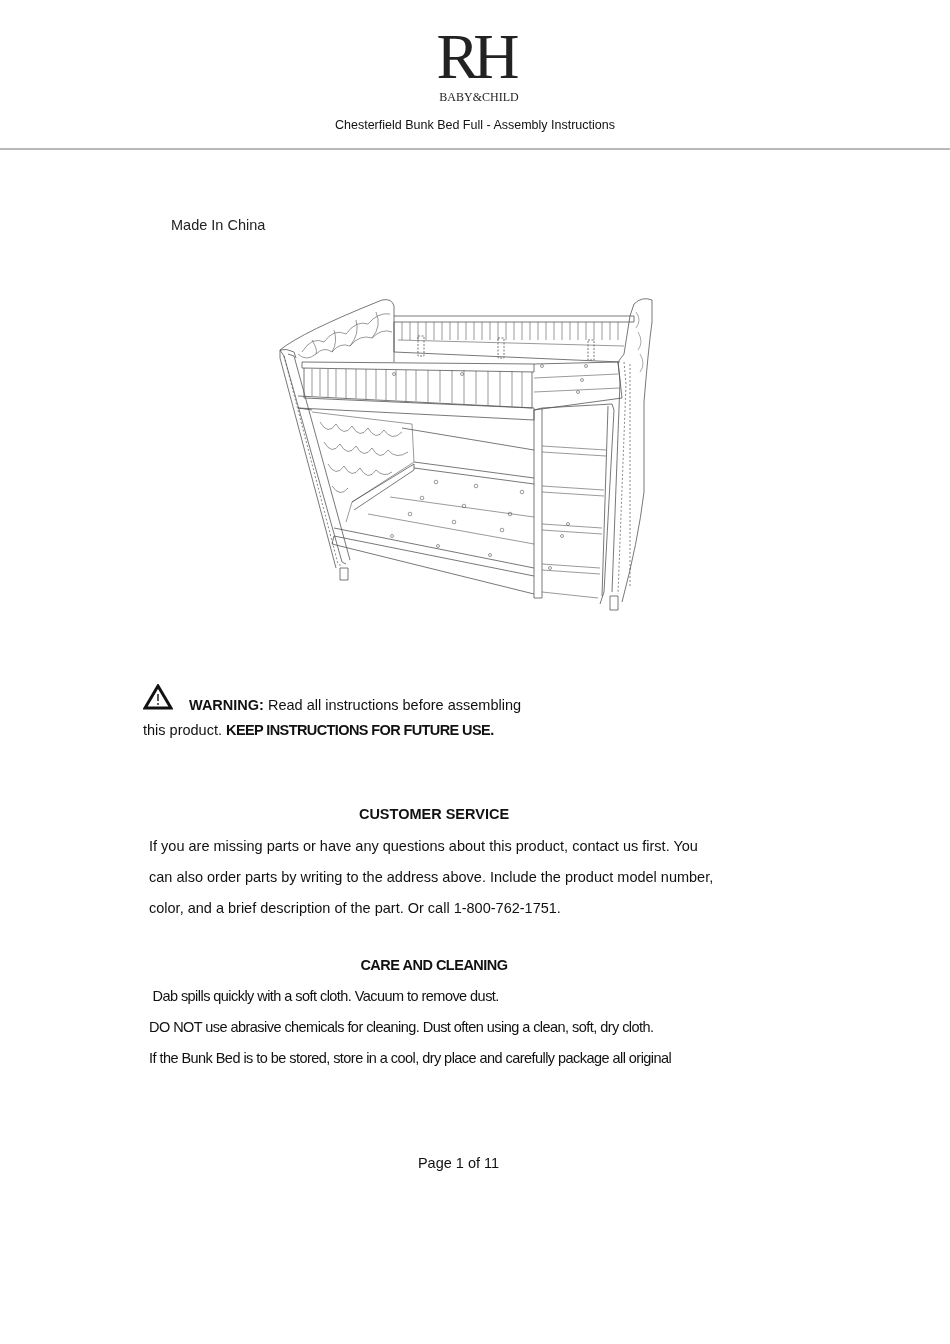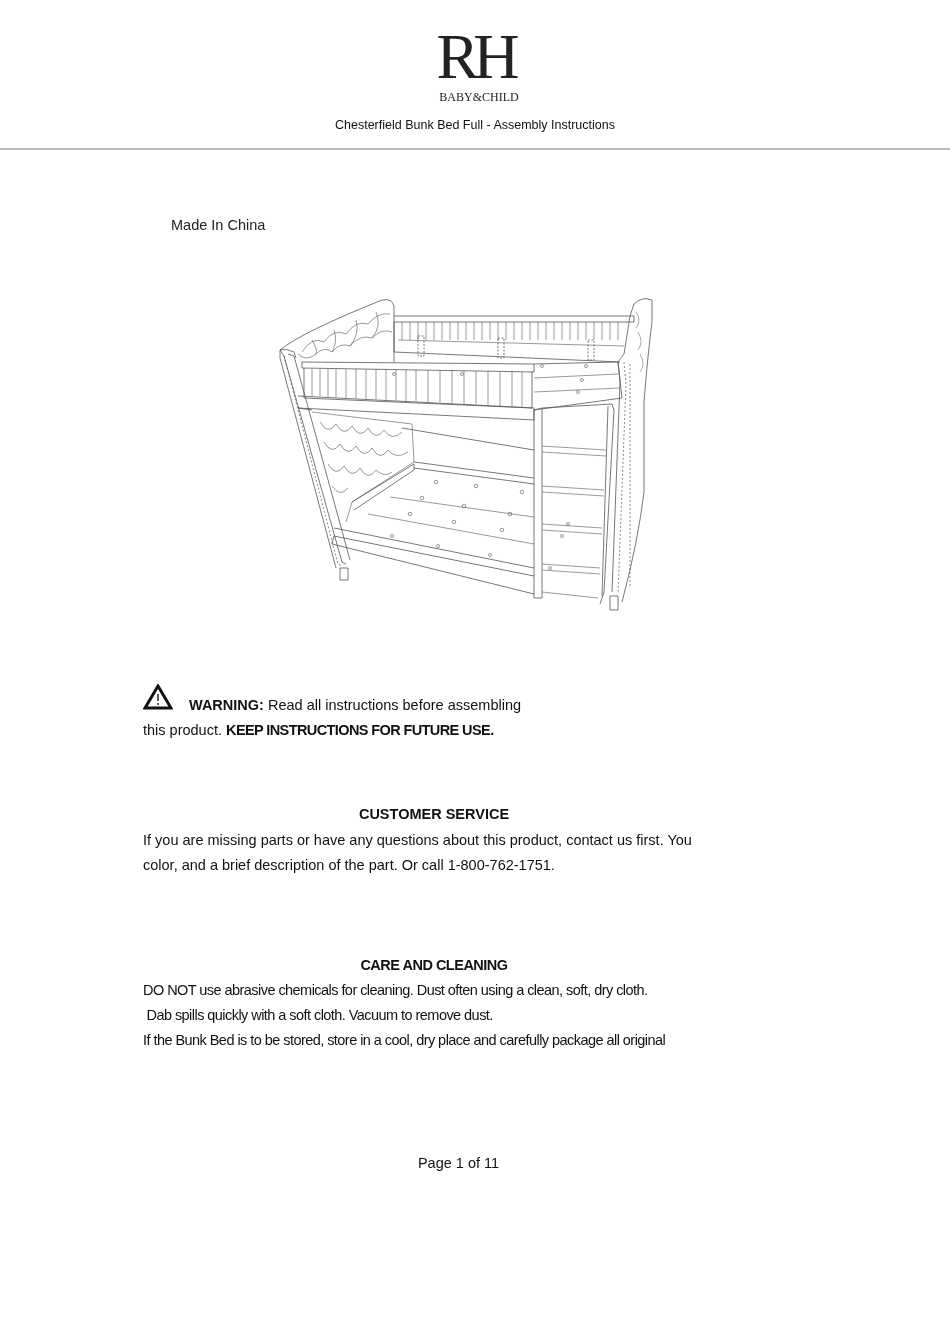--- a/index.html
+++ b/index.html
@@ -16,21 +16,21 @@
   .header-rule { left: 0; top: 148px; width: 950px; height: 2px; background: #b9b9b9; }
   .made-in { left: 123px; top: 217px; font-size: 14.5px; color: #222; margin-left: 48px; }
   .illustration { left: 272px; top: 292px; width: 400px; height: 336px; }
   .warning-row { left: 143px; top: 684px; width: 560px; }
   .warn-icon { position: absolute; left: 0; top: 0; width: 30px; height: 26px; }
   .warn-line1 { position: absolute; left: 46px; top: 13px; font-size: 14.5px; white-space: nowrap; }
   .warn-line2 { position: absolute; left: 0; top: 38px; font-size: 14.5px; white-space: nowrap; }
   b.tight { letter-spacing: -0.6px; }
   .section-heading { left: 0; width: 868px; text-align: center; font-size: 14.5px; font-weight: bold; }
   .para { left: 143px; width: 600px; font-size: 14.5px; line-height: 25px; }
-  .para p { margin: 0; white-space: nowrap; }
+  .para p { margin: 6px; white-space: nowrap; }
   .care p { letter-spacing: -0.55px; }
   .page-num { left: 0; width: 917px; top: 1155px; text-align: center; font-size: 14.5px; }
   svg line, svg path, svg polyline, svg polygon, svg rect, svg ellipse, svg circle { vector-effect: non-scaling-stroke; }
 </style>
 </head>
 <body>
 
 <div class="abs logo-rh">RH</div>
 <div class="abs logo-sub">BABY&amp;CHILD</div>
 <div class="abs doc-title">Chesterfield Bunk Bed Full - Assembly Instructions</div>
@@ -204,23 +204,24 @@
     <line x1="15" y1="10" x2="15" y2="17" stroke="#111" stroke-width="1.4"></line>
     <circle cx="15" cy="20" r="0.9" fill="#111"></circle>
   </svg>
   <div class="warn-line1"><b>WARNING:</b><span> Read all instructions before assembling</span></div>
   <div class="warn-line2"><span>this product. </span><b class="tight">KEEP INSTRUCTIONS FOR FUTURE USE.</b></div>
 </div>
 
 <div class="abs section-heading" style="top:806px;">CUSTOMER SERVICE</div>
 <div class="abs para" style="top:828px;">
   <p>If you are missing parts or have any questions about this product, contact us first. You</p>
+  <p>can also order parts by writing to the address above. Include the product model number,</p>
   <p>color, and a brief description of the part. Or call 1-800-762-1751.</p>
 </div>
 
 <div class="abs section-heading" style="top:957px; letter-spacing:-0.5px;">CARE AND CLEANING</div>
 <div class="abs para care" style="top:978px;">
+  <p style="white-space:pre;"> Dab spills quickly with a soft cloth. Vacuum to remove dust.</p>
   <p>DO NOT use abrasive chemicals for cleaning. Dust often using a clean, soft,  dry cloth.</p>
-  <p style="white-space:pre;"> Dab spills quickly with a soft cloth. Vacuum to remove dust.</p>
   <p>If the Bunk Bed is to be stored, store in a cool,  dry place and carefully package all original</p>
 </div>
 
 <div class="abs page-num">Page 1 of 11</div>
 
 </body></html>

